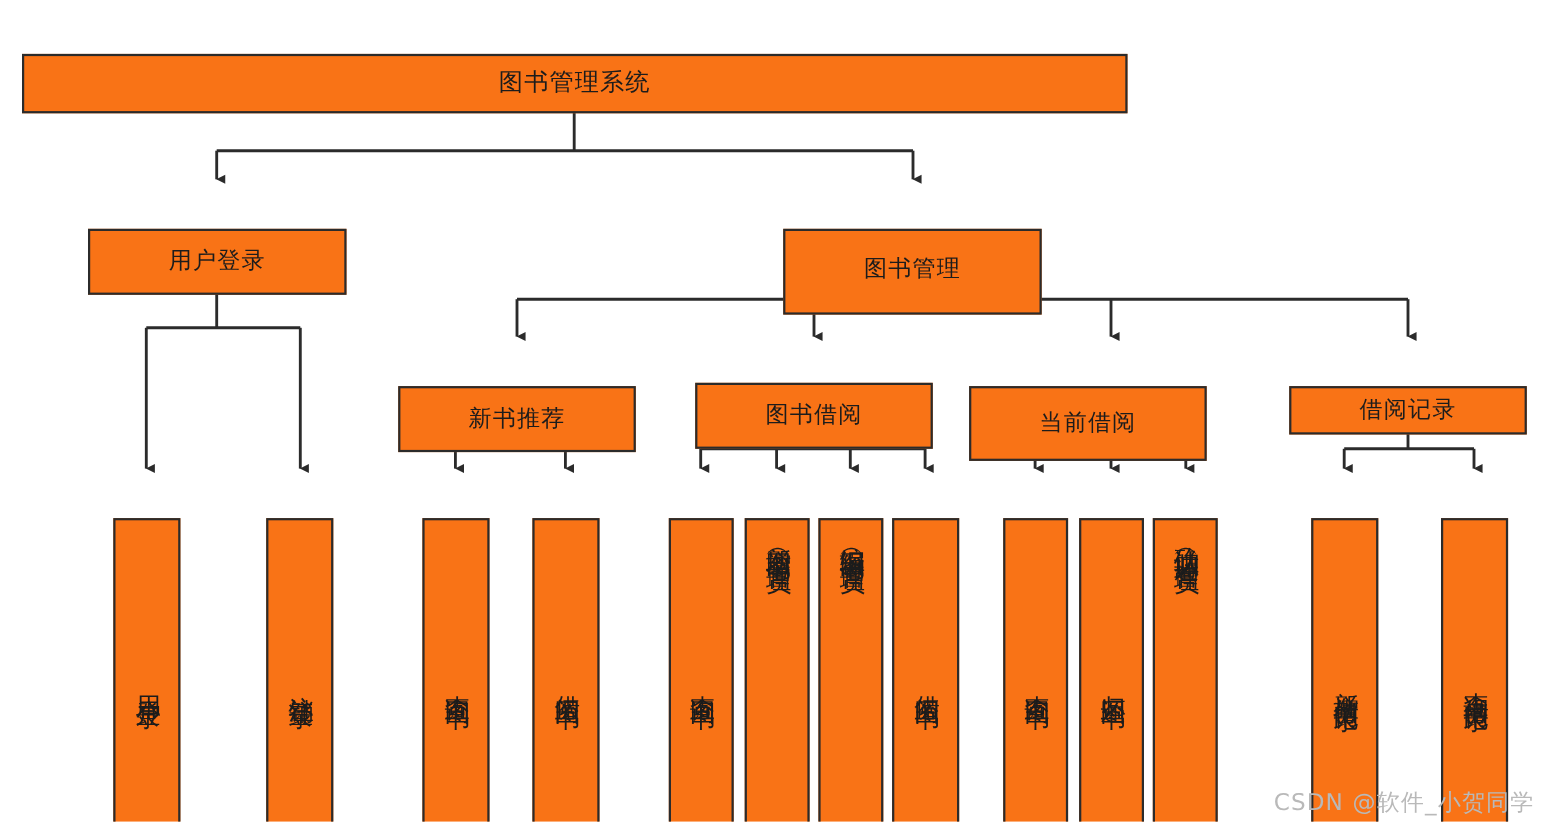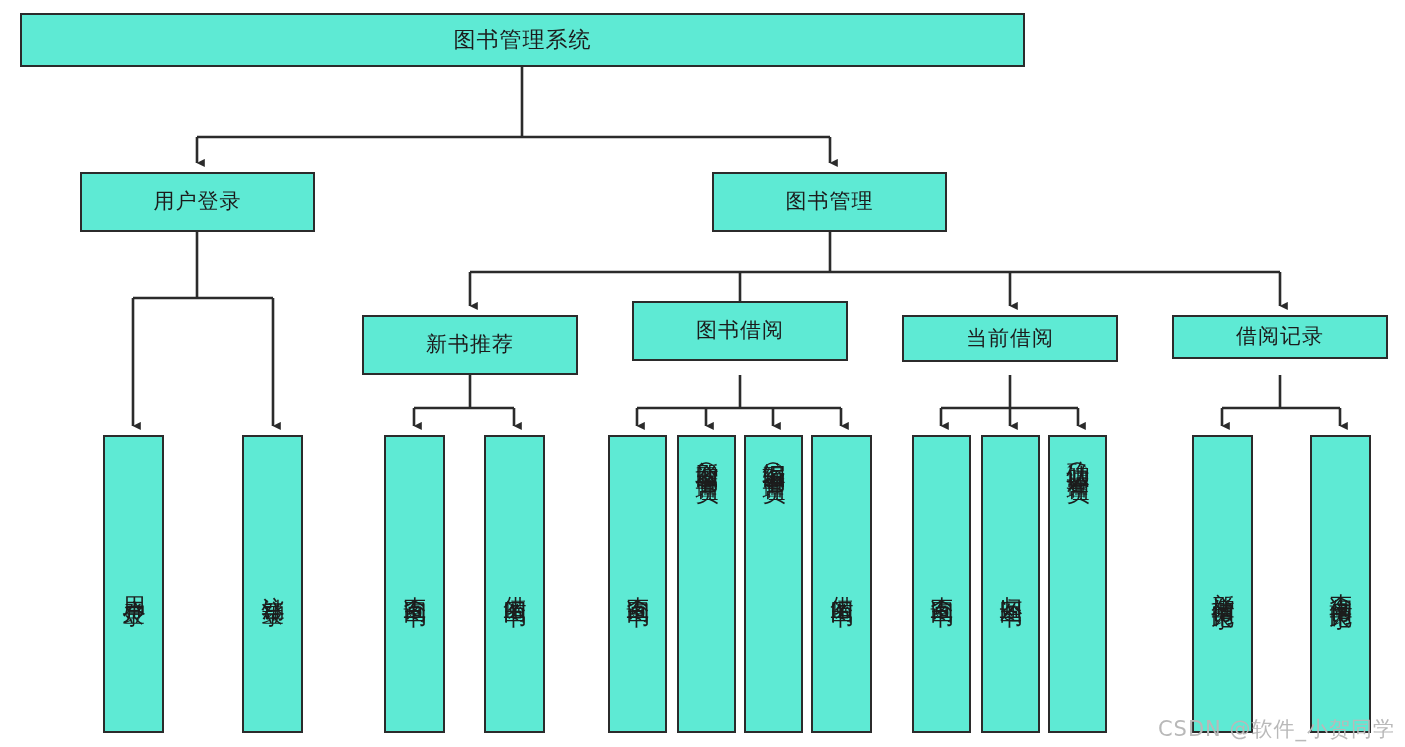--- a/index.html
+++ b/index.html
@@ -17,26 +17,27 @@
   }
   #edges{
     position:absolute;
     left:0;top:0;
     width:1405px;height:747px;
     pointer-events:none;
   }
   .node{
     position:absolute;
     box-sizing:border-box;
-    background:#5eead4;
+    background:#f97316;
     border:2px solid #2b2b2b;
     display:flex;
     align-items:center;
     justify-content:center;
     z-index:2;
+    margin-top:36px;
   }
   .node .label{
     display:block;
     text-align:center;
     letter-spacing:1px;
     color:#1c1c1c;
   }
   
   .node.horiz .label{
     font-size:21px;
@@ -127,31 +128,31 @@
     </g>
   </svg>
 
   <div class="node horiz root" style="left:20px;top:13px;width:1005px;height:54px;">
     <span class="label">图书管理系统</span>
   </div>
 
   <div class="node horiz" style="left:80px;top:172px;width:235px;height:60px;">
     <span class="label">用户登录</span>
   </div>
-  <div class="node horiz" style="left:712px;top:172px;width:235px;height:60px;">
+  <div class="node horiz" style="left:712px;top:172px;width:235px;height:78px;font-family:Liberation Mono, monospace;">
     <span class="label">图书管理</span>
   </div>
 
   <div class="node horiz" style="left:362px;top:315px;width:216px;height:60px;">
     <span class="label">新书推荐</span>
   </div>
-  <div class="node horiz" style="left:632px;top:301px;width:216px;height:60px;">
+  <div class="node horiz" style="left:632px;top:312px;width:216px;height:60px;">
     <span class="label">图书借阅</span>
   </div>
-  <div class="node horiz" style="left:902px;top:315px;width:216px;height:47px;">
+  <div class="node horiz" style="left:881px;top:315px;width:216px;height:68px;">
     <span class="label">当前借阅</span>
   </div>
   <div class="node horiz" style="left:1172px;top:315px;width:216px;height:44px;">
     <span class="label">借阅记录</span>
   </div>
 
   <div class="node vert mid" style="left:103px;top:435px;width:61px;height:298px;">
     <span class="label">用户登录</span>
   </div>
   <div class="node vert mid" style="left:242px;top:435px;width:61px;height:298px;">

